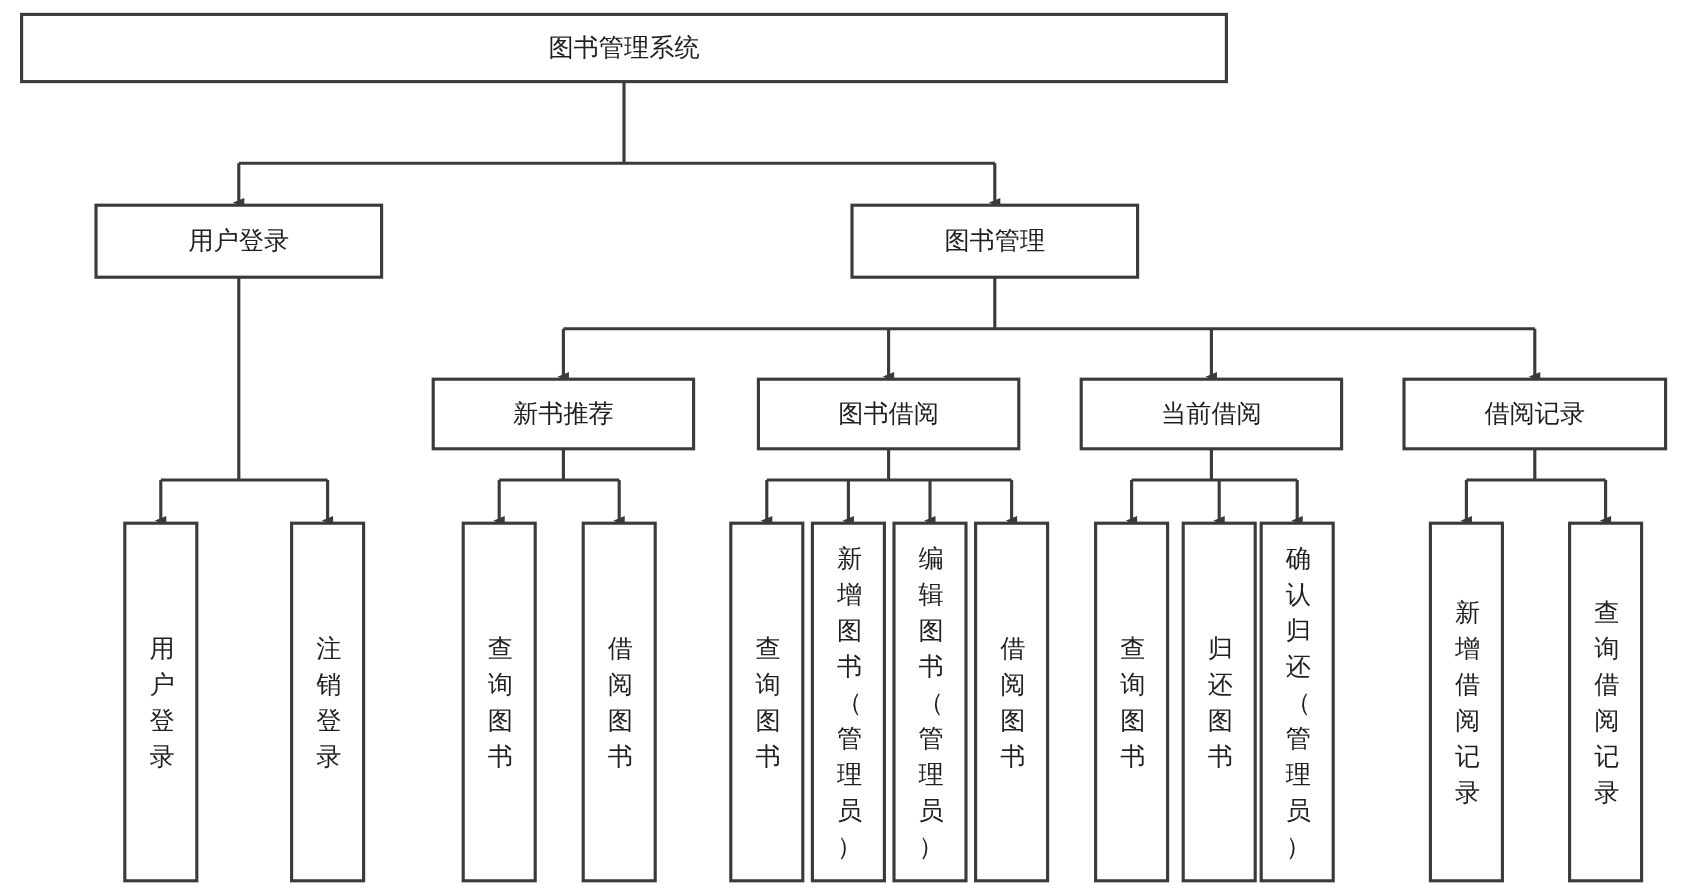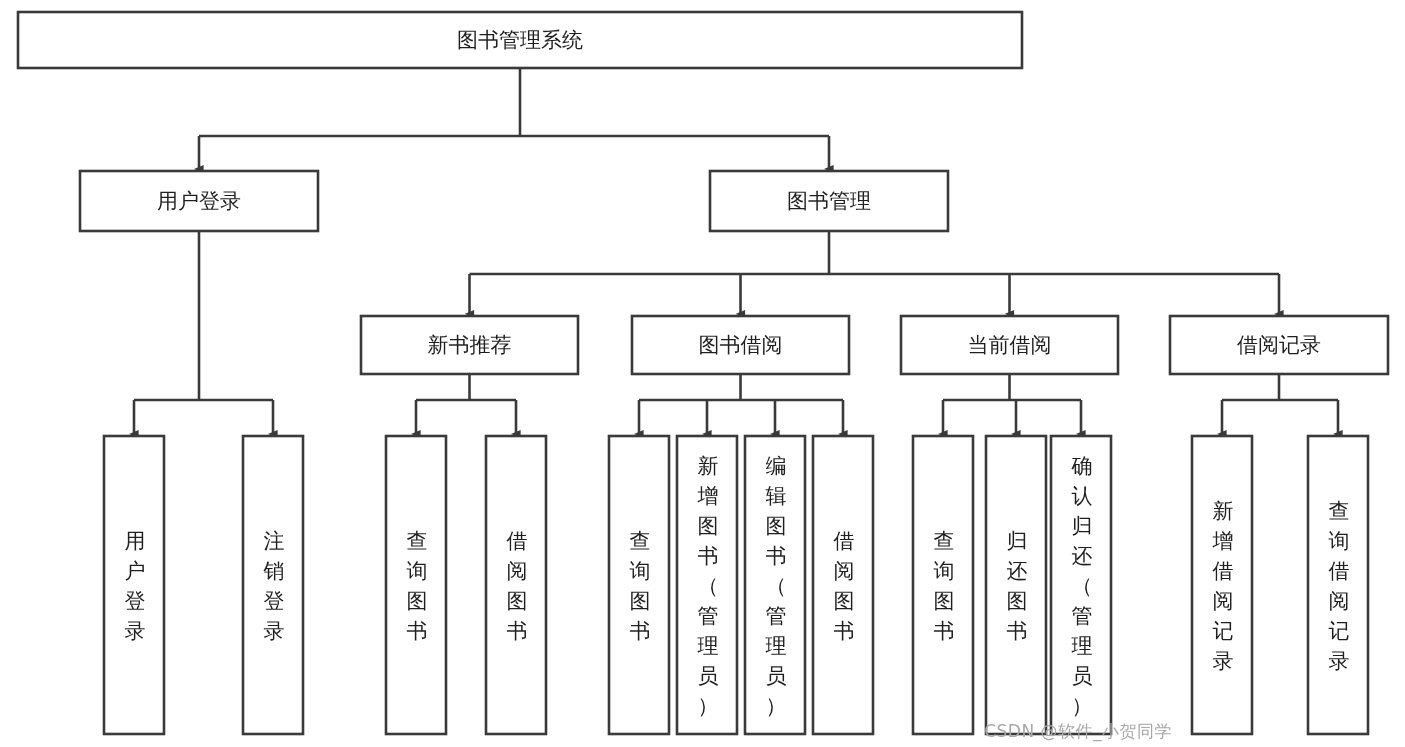--- a/index.html
+++ b/index.html
@@ -11,20 +11,21 @@
     width: 1405px;
     height: 747px;
     font-family: "DejaVu Sans", "Liberation Sans", sans-serif;
     overflow: hidden;
   }
   #diagram-root {
     position: relative;
     width: 1178px;
     height: 747px;
     background: #ffffff;
+    padding-left: 13px;
   }
   svg#flow-svg {
     position: absolute;
     left: 0;
     top: 0;
     width: 1405px;
     height: 747px;
     display: block;
   }
   .node-box {
@@ -199,15 +200,14 @@
           <rect x="1192" y="436" width="60" height="298" class="node-box"></rect>
           <text x="1223" class="node-label-v"><tspan x="1223" y="517.8">新</tspan><tspan x="1223" y="547.8">增</tspan><tspan x="1223" y="577.8">借</tspan><tspan x="1223" y="607.8">阅</tspan><tspan x="1223" y="637.8">记</tspan><tspan x="1223" y="667.8">录</tspan></text>
         </g>
         <g>
           <rect x="1308" y="436" width="60" height="298" class="node-box"></rect>
           <text x="1339" class="node-label-v"><tspan x="1339" y="517.8">查</tspan><tspan x="1339" y="547.8">询</tspan><tspan x="1339" y="577.8">借</tspan><tspan x="1339" y="607.8">阅</tspan><tspan x="1339" y="637.8">记</tspan><tspan x="1339" y="667.8">录</tspan></text>
         </g>
       </g>
   </svg>
 
-  <div class="watermark">CSDN @软件_小贺同学</div>
 
 </div>
 
 </body></html>

